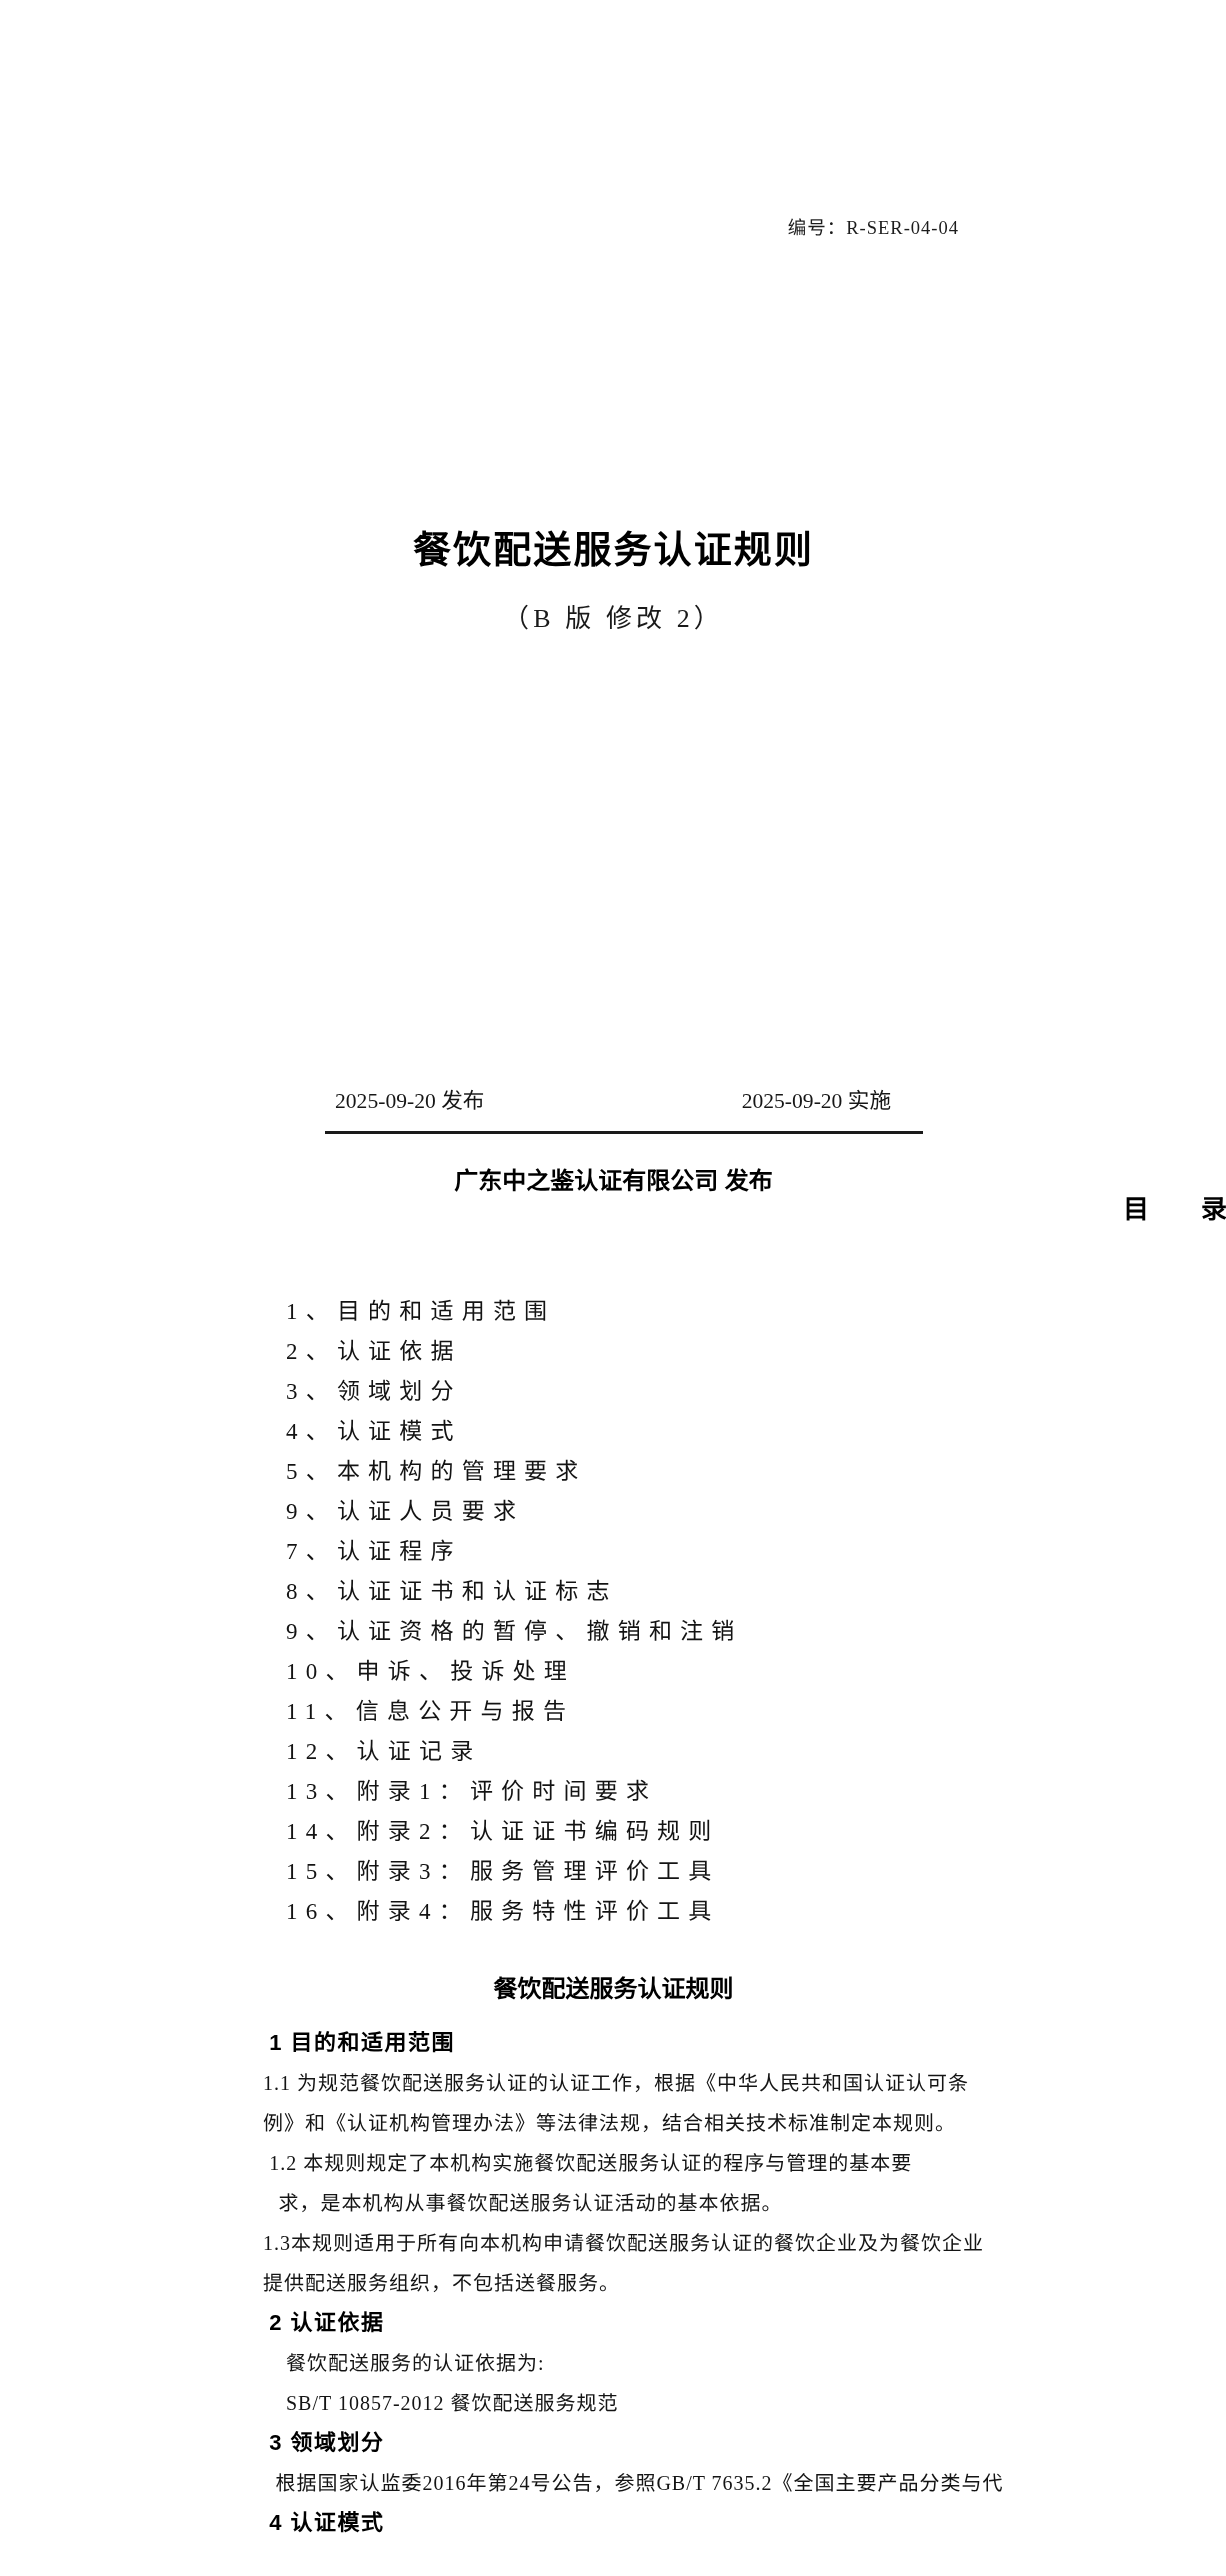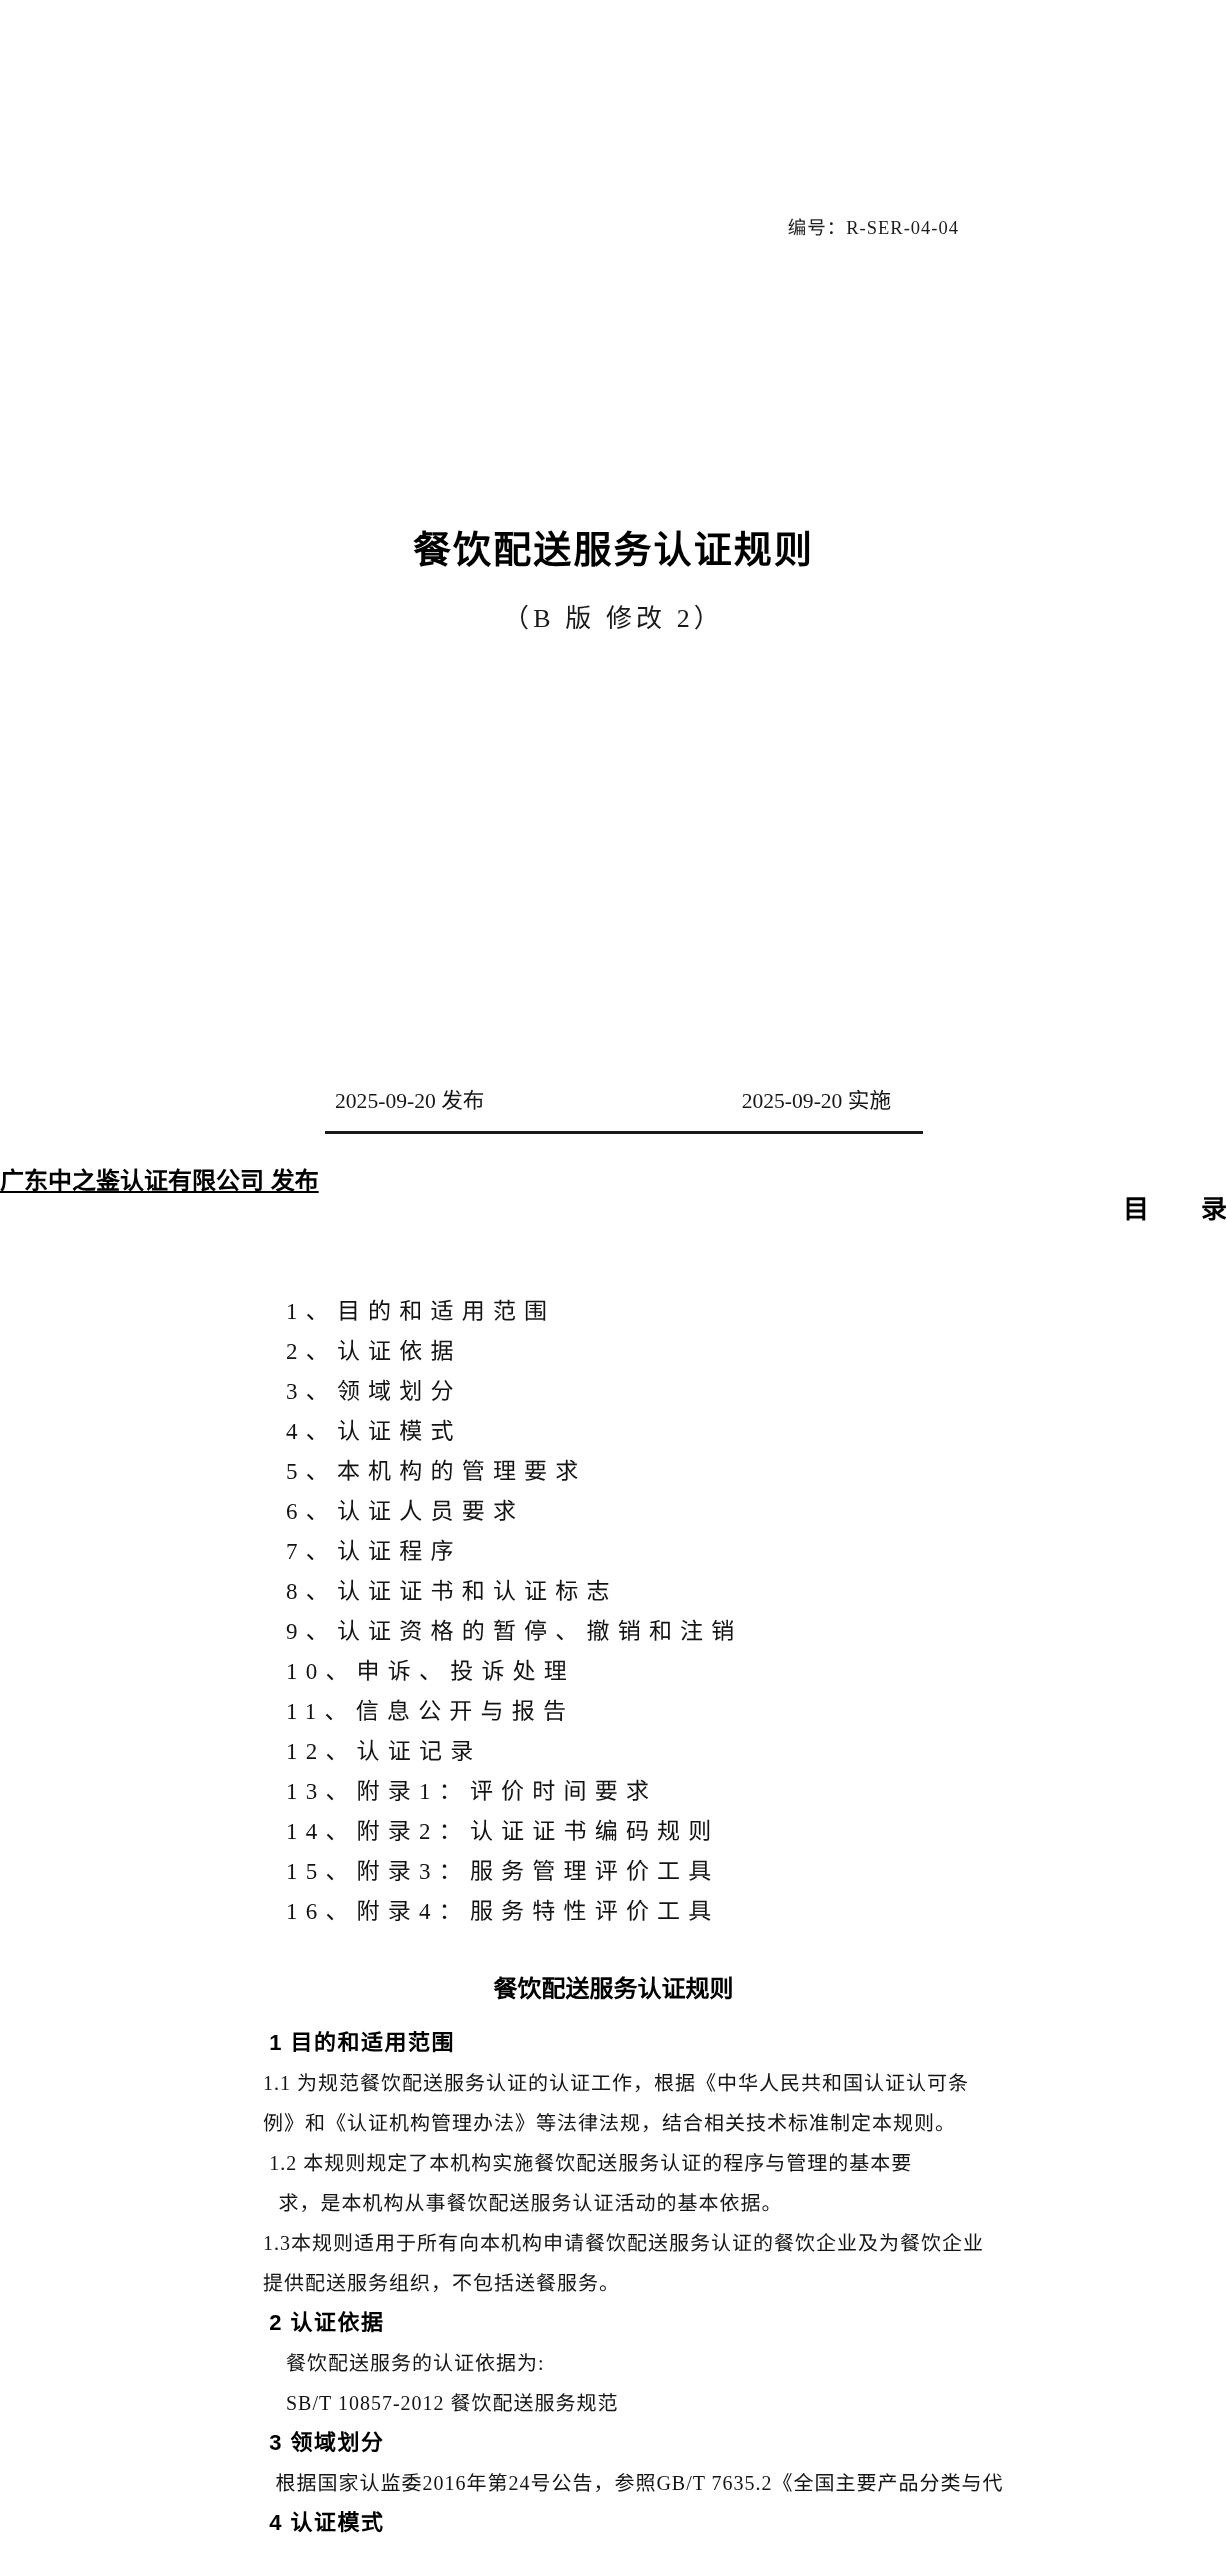--- a/index.html
+++ b/index.html
@@ -33,22 +33,23 @@
     top: 1083px; left: 335px; width: 556px;
     display: flex; justify-content: space-between;
     font-size: 21.6px; color: #161616; text-align: right;
   }
   .divider-line {
     top: 1131px; left: 325px; width: 598px; height: 2.6px;
     background: #1a1a1a;
   }
   .publisher {
     top: 1161px; left: 0; width: 100%;
+    text-align: center;
     font-family: "Liberation Sans", "DejaVu Sans", sans-serif;
-    font-weight: bold; font-size: 24px; color: #000; text-decoration: underline;
+    font-weight: bold; font-size: 24px; color: #000;
   }
   .toc-title {
     top: 1188px; left: 0; width: 100%;
     text-align: right;
     font-family: "Liberation Sans", "DejaVu Sans", sans-serif;
     font-weight: bold; font-size: 26px; color: #000;
   }
   .toc {
     top: 1292px; left: 286px; width: 773px;
   }
@@ -103,21 +104,21 @@
       <div class="toc-item">1、目的和适用范围</div>
 
       <div class="toc-item">2、认证依据</div>
 
       <div class="toc-item">3、领域划分</div>
 
       <div class="toc-item">4、认证模式</div>
 
       <div class="toc-item">5、本机构的管理要求</div>
 
-      <div class="toc-item">6、认证人员要求</div>
+      <div class="toc-item">9、认证人员要求</div>
 
       <div class="toc-item">7、认证程序</div>
 
       <div class="toc-item">8、认证证书和认证标志</div>
 
       <div class="toc-item">9、认证资格的暂停、撤销和注销</div>
 
       <div class="toc-item">10、申诉、投诉处理</div>
 
       <div class="toc-item">11、信息公开与报告</div>

